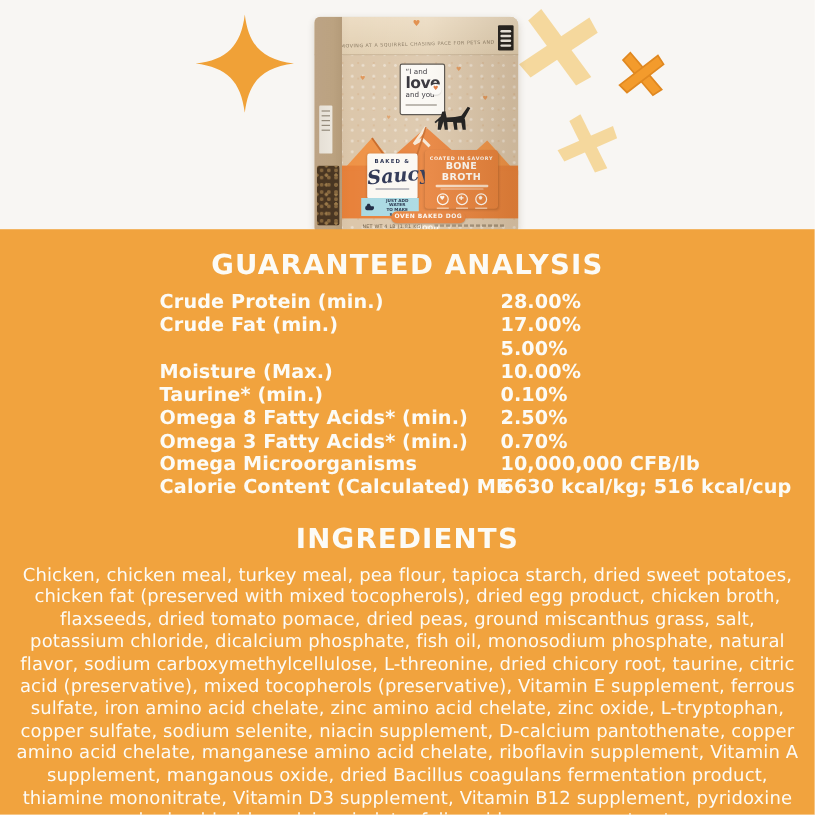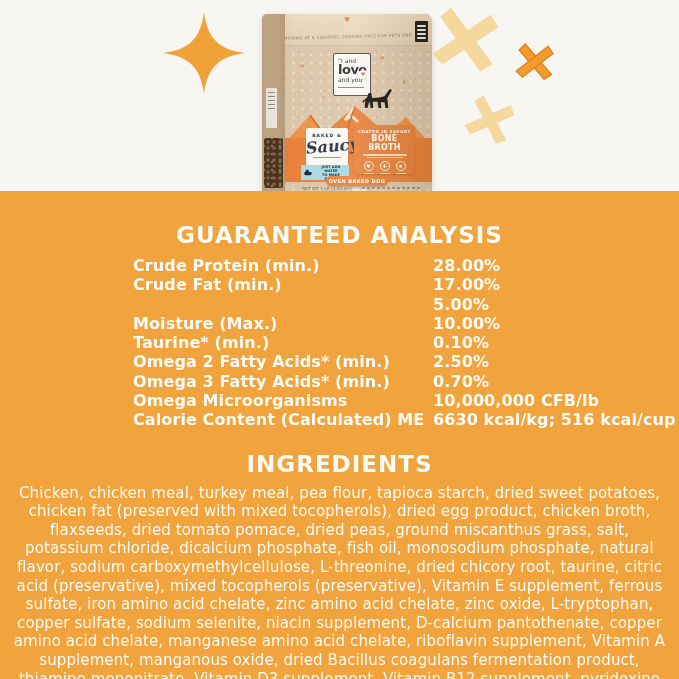--- a/index.html
+++ b/index.html
@@ -82,25 +82,25 @@
        box-shadow:0 1px 1px rgba(40,20,0,.2);}
   .bottom-strip{position:absolute;left:22px;top:172px;width:148px;height:6px;}
   .netwt{position:absolute;left:18px;top:0;font-size:4px;color:#6b5b45;letter-spacing:.2px;white-space:nowrap;}
   .micro-bar{position:absolute;left:78px;top:1px;width:58px;height:2px;
        background:repeating-linear-gradient(90deg,#8a7a62 0 3px,transparent 3px 5px);opacity:.7;}
   .bag-shade{position:absolute;inset:0;pointer-events:none;
        background:linear-gradient(90deg,rgba(60,35,5,.10),rgba(60,35,5,0) 18%,rgba(255,255,255,.08) 55%,rgba(60,35,5,.10) 97%);}
   
   .orange-section{position:absolute;left:0;top:191px;width:679px;height:488px;background:#f1a33e;color:#fcfbf6;}
   .section-title{margin:0;text-align:center;font-size:23px;font-weight:700;letter-spacing:1px;line-height:26px;}
-  .ga-title{padding-top:31px;}
+  .ga-title{padding-top:17px;}
   .ga-table{margin:8px 0 0 133px;width:520px;}
   .ga-row{position:relative;height:19.3px;font-size:16px;font-weight:600;line-height:19.3px;letter-spacing:.1px;}
   .ga-label{position:absolute;left:0;top:0;white-space:nowrap;}
-  .ga-value{position:absolute;left:300px;top:0;white-space:nowrap;}
+  .ga-value{position:absolute;left:284px;top:0;white-space:nowrap;}
   .ing-title{margin-top:21px;}
   .ingredients{width:656px;margin:7px auto 0;text-align:center;font-size:15px;line-height:18.6px;
        font-weight:500;letter-spacing:.1px;}
 </style>
 </head>
 <body>
 
 <div class="canvas">
 
   <div class="hero">
@@ -258,21 +258,21 @@
       </div>
       <div class="ga-row">
         <span class="ga-label">Moisture (Max.)</span>
         <span class="ga-value">10.00%</span>
       </div>
       <div class="ga-row">
         <span class="ga-label">Taurine* (min.)</span>
         <span class="ga-value">0.10%</span>
       </div>
       <div class="ga-row">
-        <span class="ga-label">Omega 2 Fatty Acids* (min.)</span>
+        <span class="ga-label">Omega 8 Fatty Acids* (min.)</span>
         <span class="ga-value">2.50%</span>
       </div>
       <div class="ga-row">
         <span class="ga-label">Omega 3 Fatty Acids* (min.)</span>
         <span class="ga-value">0.70%</span>
       </div>
       <div class="ga-row">
         <span class="ga-label">Omega Microorganisms</span>
         <span class="ga-value">10,000,000 CFB/lb</span>
       </div>

